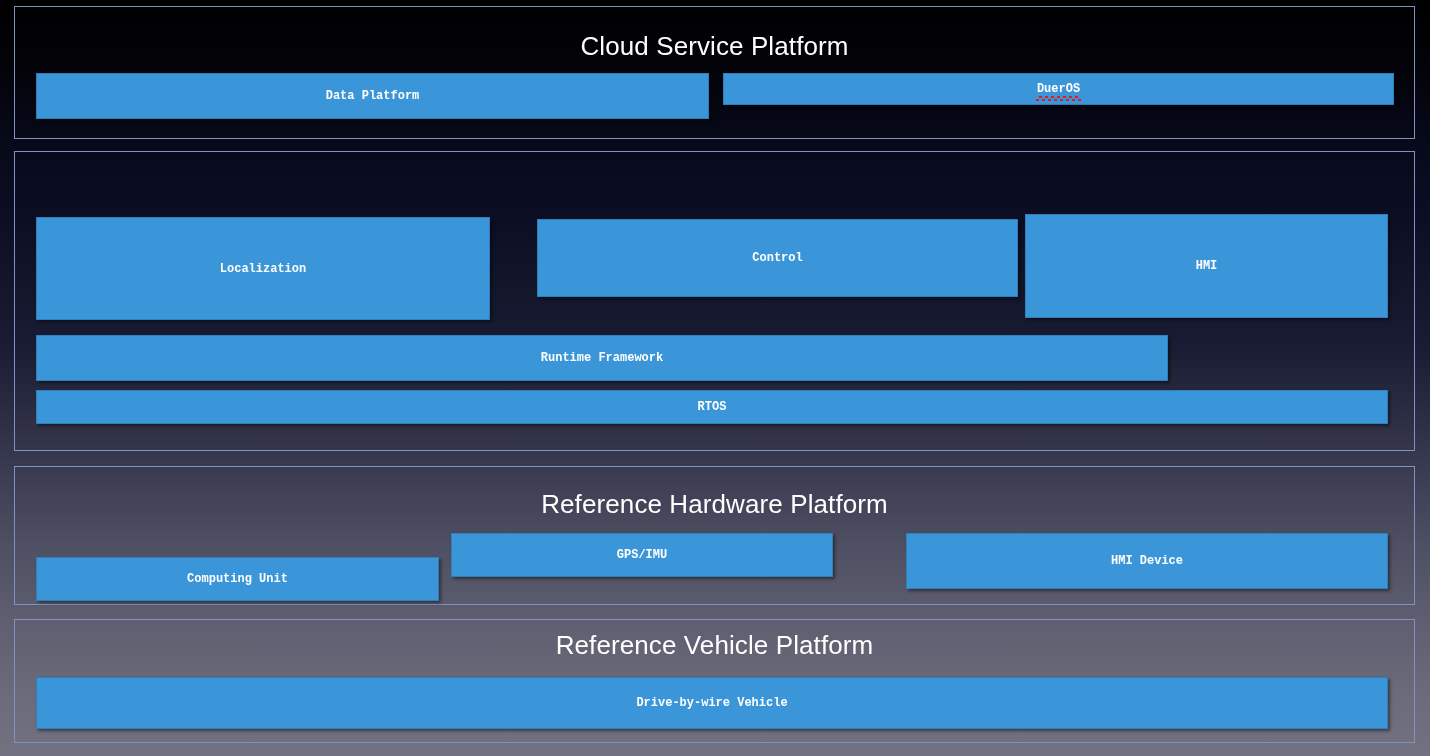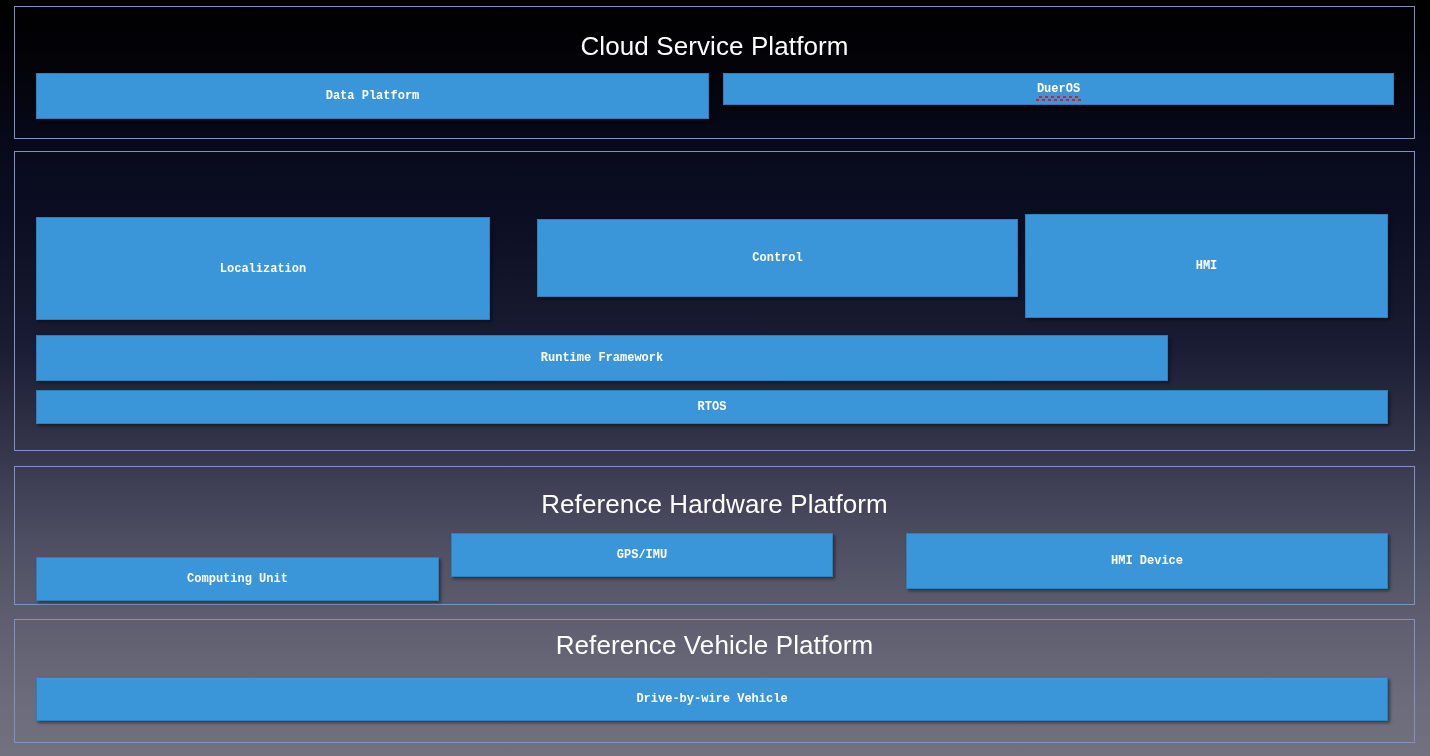--- a/index.html
+++ b/index.html
@@ -105,21 +105,21 @@
   
   #panel-hardware { top:466px; height:139px; }
   #panel-hardware .panel-title { top:24px; }
   #box-computing-unit { left:21px;  top:66px; width:403px; height:44px;margin-top:24px; }
   #box-gps-imu        { left:436px; top:66px; width:382px; height:44px; }
   #box-hmi-device     { left:891px; top:66px; width:482px; height:56px; }
 
   
   #panel-vehicle { top:619px; height:124px; }
   #panel-vehicle .panel-title { top:12px; }
-  #box-drive-by-wire { left:21px; top:57px; width:1352px; height:44px; }
+  #box-drive-by-wire { left:21px; top:57px; width:1352px; height:52px; }
 </style>
 </head>
 <body>
 
 <div id="stack">
 
   <section class="panel" id="panel-cloud">
     <h2 class="panel-title">Cloud Service Platform</h2>
 
     <div class="box" id="box-data-platform">

